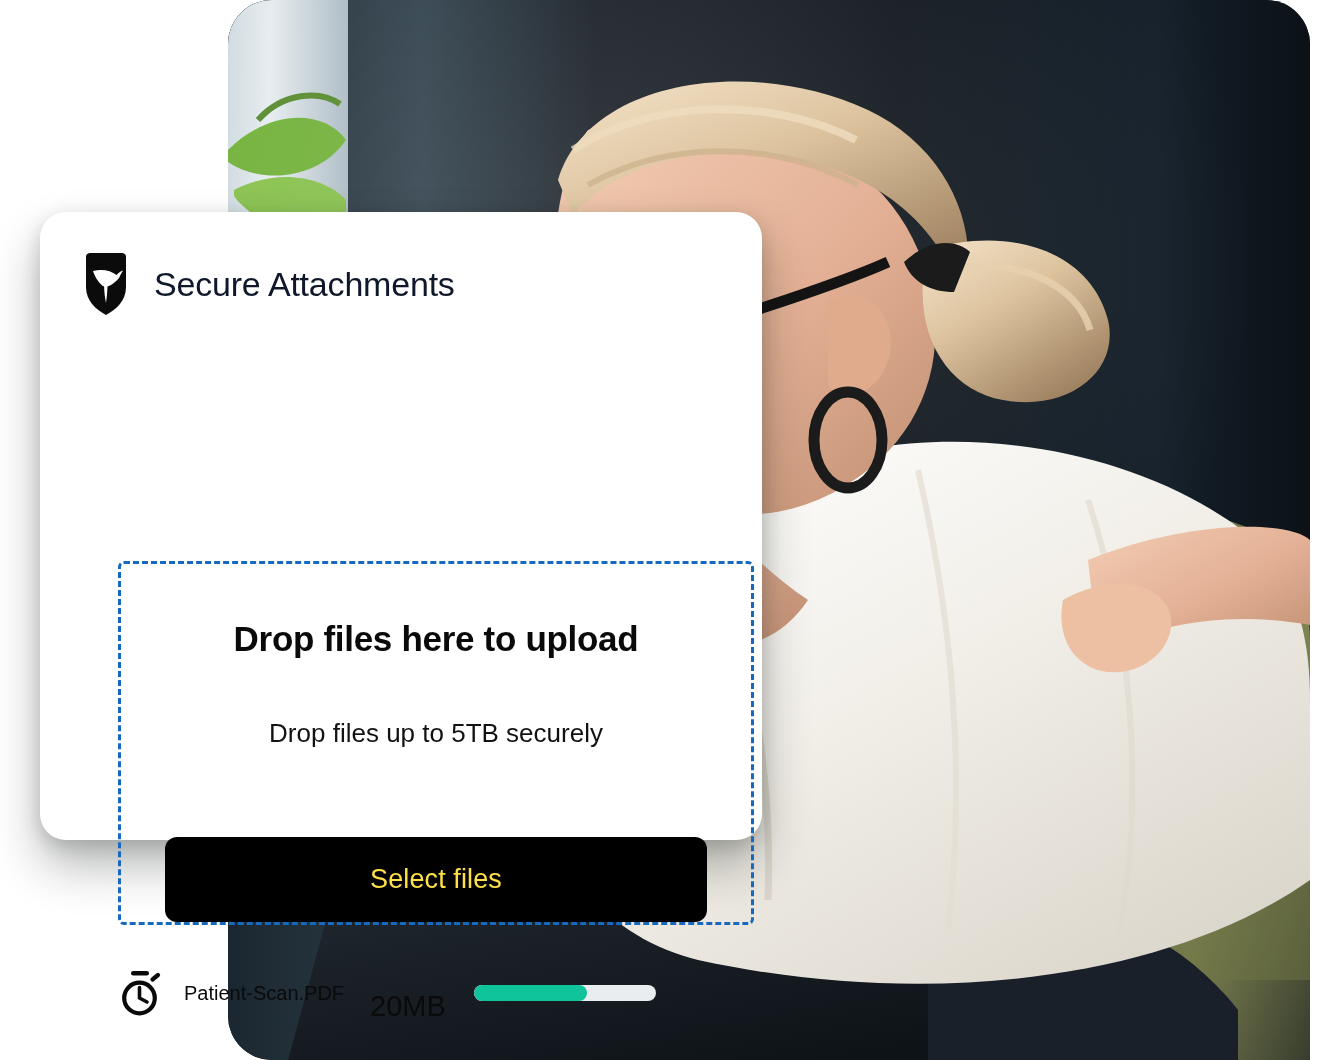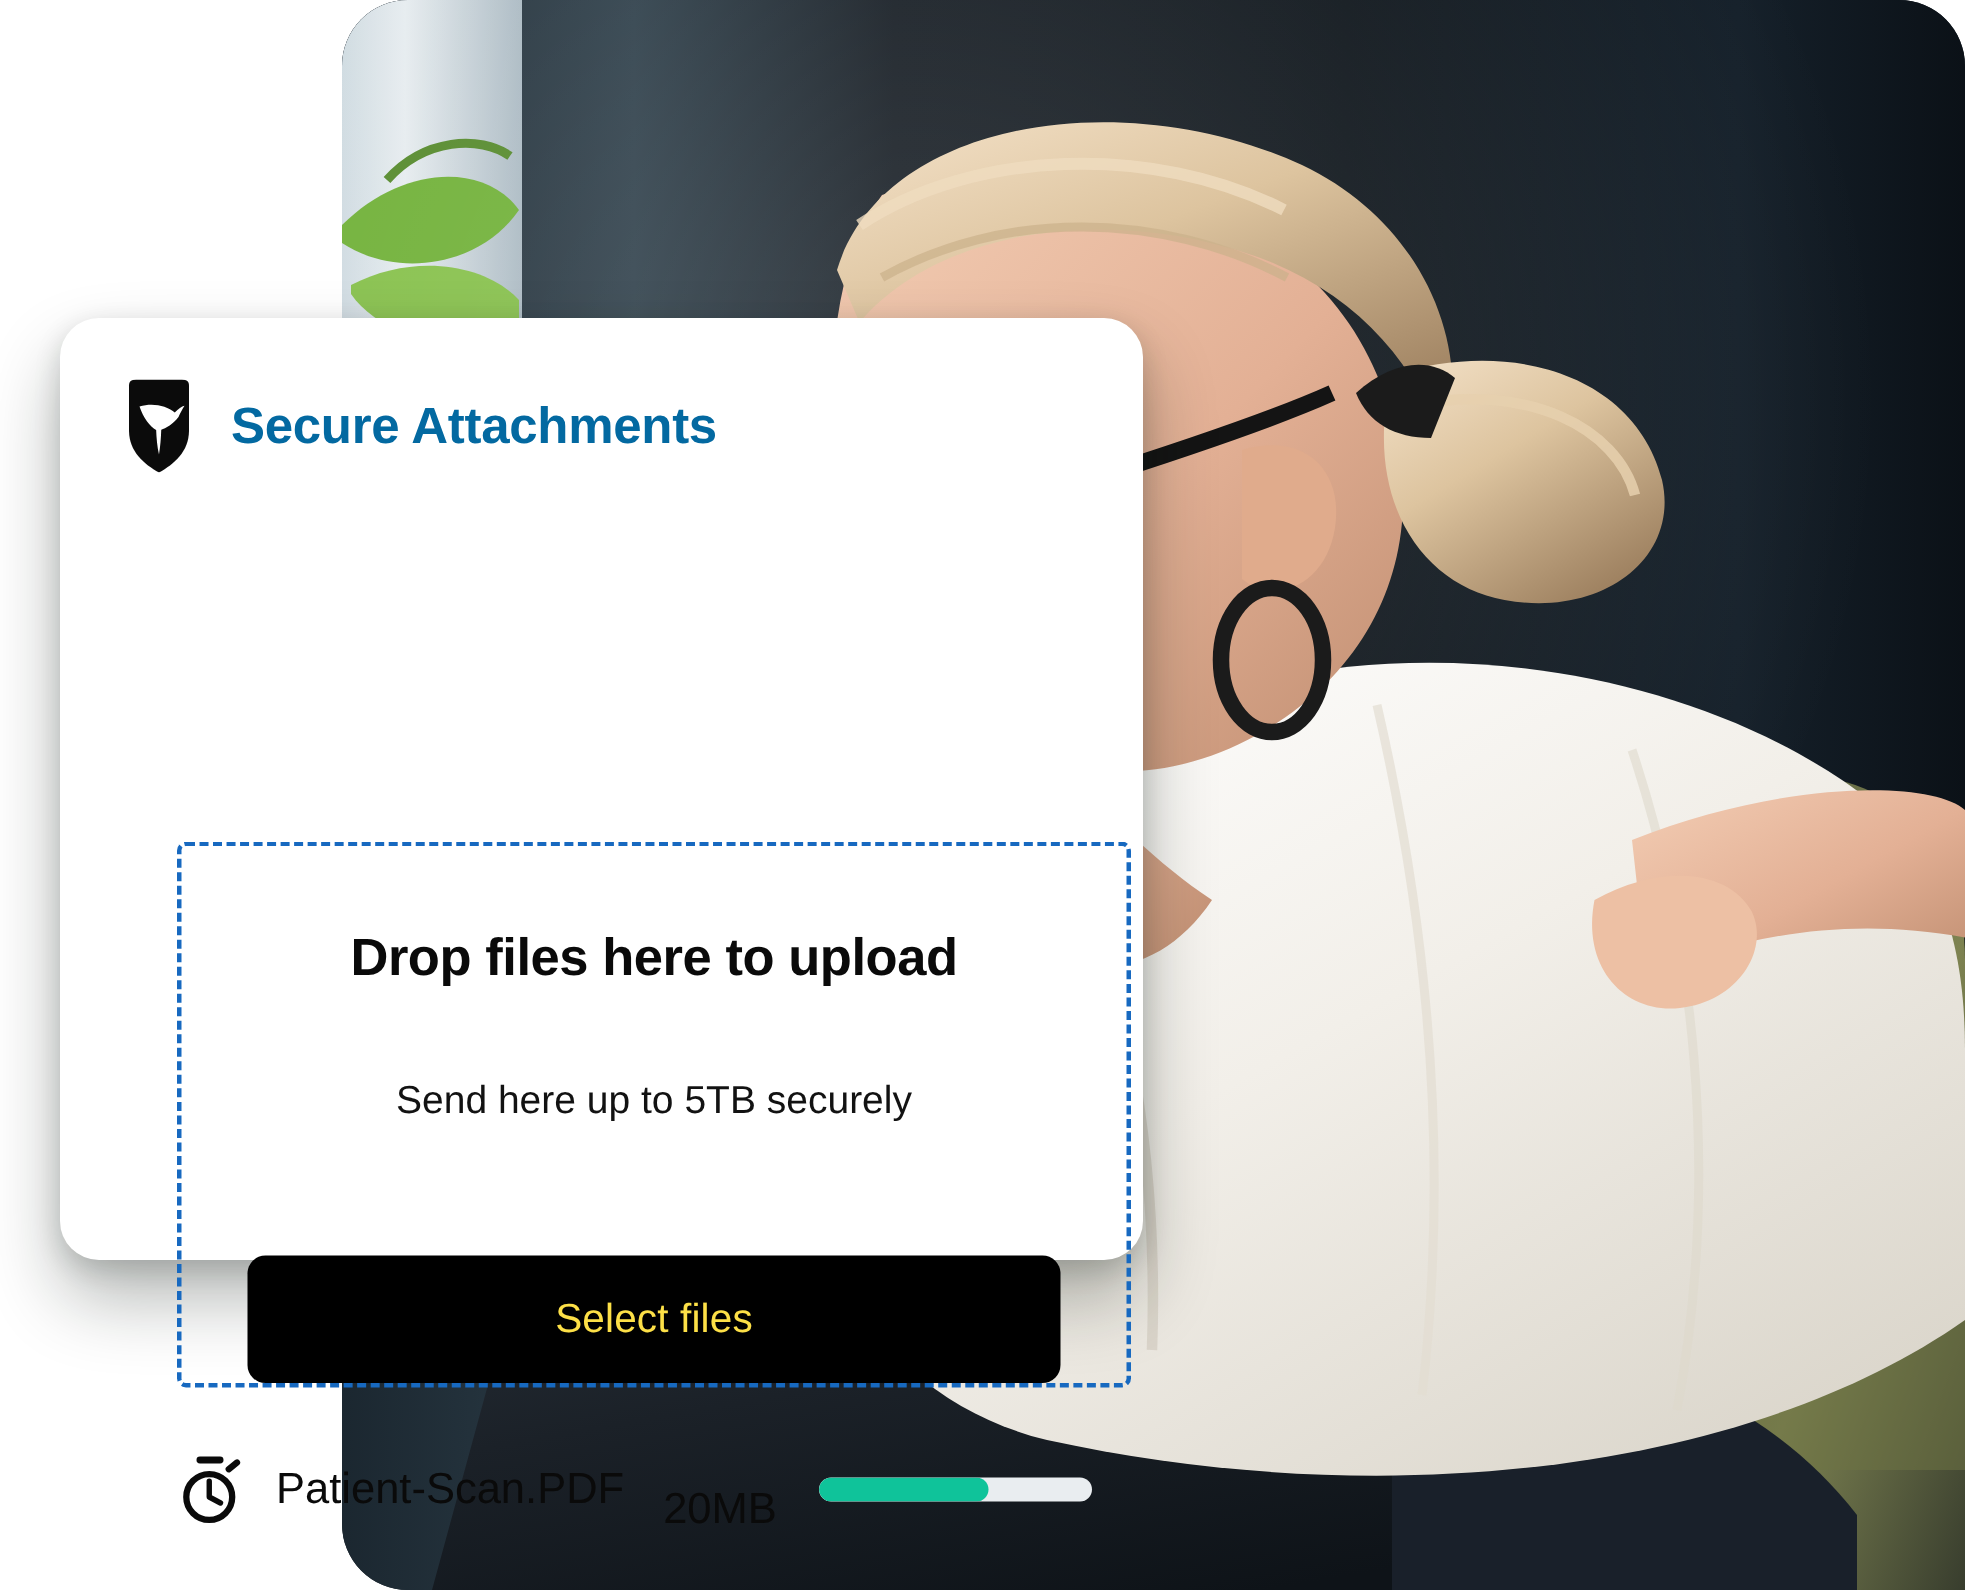--- a/index.html
+++ b/index.html
@@ -51,22 +51,22 @@
   #card-header {
     display: flex;
     align-items: center;
     gap: 20px;
     height: 64px;
     margin-top: 4px;
   }
   #brand-shield { width: 56px; height: 62px; flex: 0 0 auto; display:block; }
   #card-title {
     font-size: 34px;
-    font-weight: bold;
-    color: #0369a1;
+    font-weight: normal;
+    color: #0f172a;
     letter-spacing: -0.2px;
     line-height: 1;
     white-space: nowrap;
   }
 
   
   #dropzone {
     position: absolute;
     left: 78px;
     top: 349px;
@@ -117,21 +117,21 @@
     left: 78px;
     top: 755px;
     width: 660px;
     height: 52px;
     display: flex;
     align-items: center;
   }
   #stopwatch-icon { width: 44px; height: 46px; flex: 0 0 auto; display:block; }
   #file-name {
     margin-left: 22px;
-    font-size: 29px;
+    font-size: 20px;
     color: #0a0a0a;
     white-space: nowrap;
   }
   #file-size {
     margin-left: 26px;
     font-size: 29px;
     color: #0a0a0a;
     white-space: nowrap;
     margin-top: 27px;
   }
@@ -279,21 +279,21 @@
         <path d="M15 18 C 24 15.5, 33 17.5, 38.5 22 C 41 19.5, 43 18, 45 17.5
                  C 43.5 20, 42 22.5, 41 25 C 37 30, 32.5 32.5, 29.5 33.5
                  C 29.3 39, 28.9 44.5, 28 50 C 26.8 44.5, 26.3 39, 26.1 33.6
                  C 22 31.5, 17.5 25.5, 15 18 Z" fill="#ffffff"></path>
       </svg>
       <div id="card-title">Secure Attachments</div>
     </div>
 
     <div id="dropzone" style="border-color: rgb(23, 105, 192); gap: 43px;">
       <div id="dropzone-title">Drop files here to upload</div>
-      <div id="dropzone-subtitle">Send here up to 5TB securely</div>
+      <div id="dropzone-subtitle">Drop files up to 5TB securely</div>
       <button id="select-files-button">Select files</button>
     </div>
 
     <div id="file-row">
       <svg id="stopwatch-icon" viewBox="0 0 44 46">
         <rect x="13" y="1" width="18" height="4.6" rx="2.3" fill="#0a0a0a"></rect>
         <path d="M34.5 9.5 L 40 5" stroke="#0a0a0a" stroke-width="4.2" stroke-linecap="round"></path>
         <circle cx="21.5" cy="28" r="15.3" fill="none" stroke="#0a0a0a" stroke-width="4.2"></circle>
         <path d="M21.5 17.5 L 21.5 28 L 29 32" stroke="#0a0a0a" stroke-width="3.6" stroke-linecap="round" stroke-linejoin="round" fill="none"></path>
       </svg>

